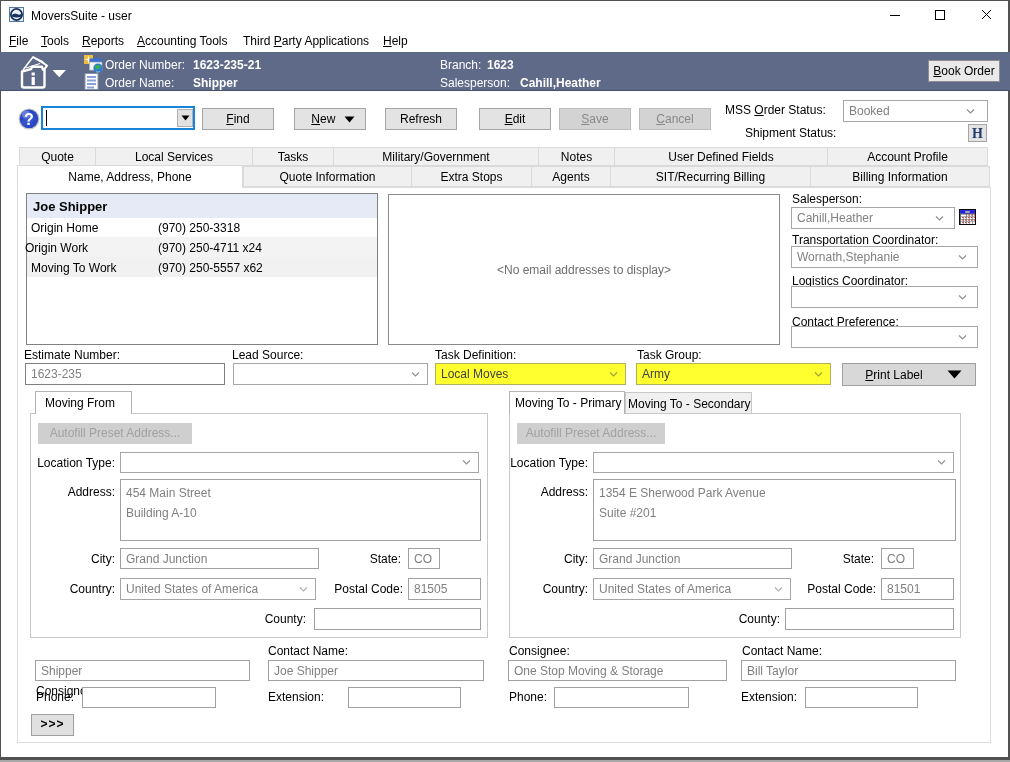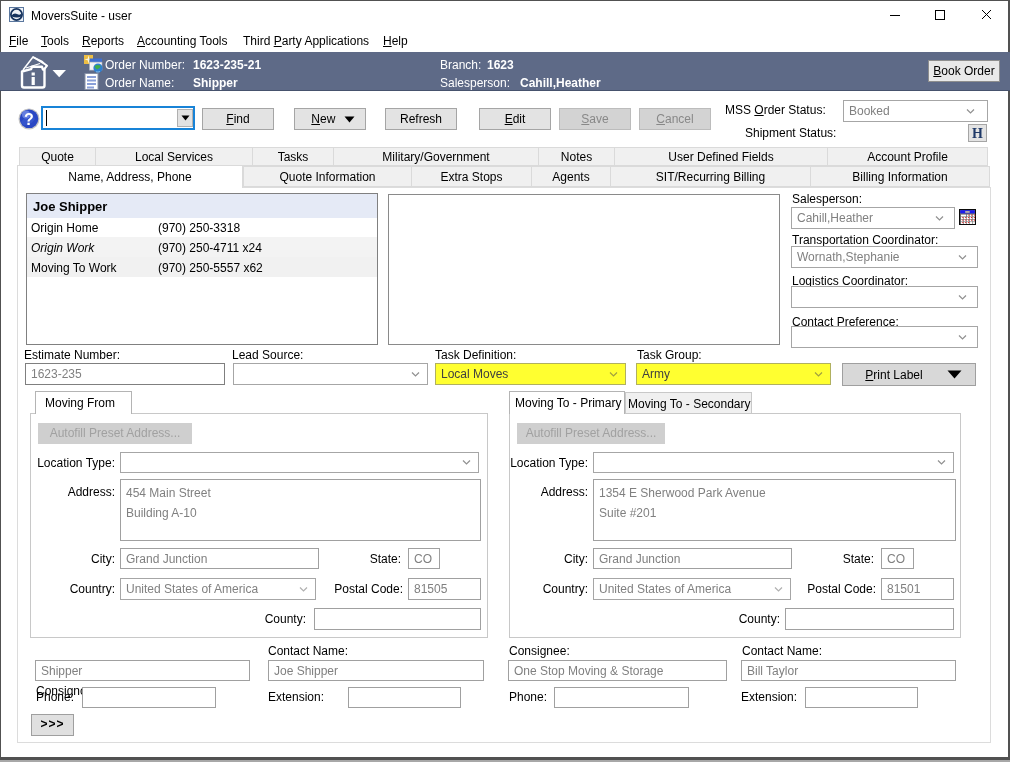--- a/index.html
+++ b/index.html
@@ -137,26 +137,27 @@
 <div class="tab2" style="left:810px;width:180px;border-right:1px solid #dadada;">Billing Information</div>
 <div class="abs" style="left:17px;top:165px;width:226px;height:23px;background:#fff;border:1px solid #dadada;border-bottom:none;font-size:12px;text-align:center;padding-top:4px;">Name, Address, Phone</div>
 
 <div class="abs" style="left:26px;top:193px;width:352px;height:152px;background:#fff;border:1px solid #808080;"></div>
 <div class="abs" style="left:27px;top:194px;width:350px;height:24px;background:#e5eaf6;"></div>
 <div class="lbl" style="left:33px;top:199px;font-size:13px;font-weight:bold;">Joe Shipper</div>
 <div class="abs" style="left:27px;top:237px;width:350px;height:20px;background:#f3f3f3;"></div>
 <div class="abs" style="left:27px;top:257px;width:350px;height:20px;background:#f1f1f1;"></div>
 <div class="lbl" style="left:31px;top:221px;">Origin Home</div>
     <div class="lbl" style="left:158px;top:221px;">(970) 250-3318</div>
-<div class="lbl" style="left:31px;top:241px;font-style:italic;">Origin Work</div>
+<div class="lbl" style="left:25px;top:241px;">Origin Work</div>
     <div class="lbl" style="left:158px;top:241px;">(970) 250-4711 x24</div>
 <div class="lbl" style="left:31px;top:261px;">Moving To Work</div>
     <div class="lbl" style="left:158px;top:261px;">(970) 250-5557 x62</div>
 
 <div class="abs" style="left:388px;top:194px;width:392px;height:151px;background:#fff;border:1px solid #8a8a8a;"></div>
+<div class="lbl" style="left:388px;top:263px;width:392px;text-align:center;color:#6e6e6e;">&lt;No email addresses to display&gt;</div>
 
 <div class="lbl" style="left:792px;top:192px;">Salesperson:</div>
 <div class="combo" style="left:791px;top:207px;width:164px;height:22px;">Cahill,Heather</div>
 <svg class="chev" style="left:935px;top:214px;" viewBox="0 0 9 9">
       <path d="M1 2.5 L4.5 6 L8 2.5" fill="none" stroke="#909090" stroke-width="1.2"></path>
     </svg>
 <svg class="abs" style="left:959px;top:209px;" width="17" height="16" viewBox="0 0 17 16">
   <rect x="0.5" y="0.5" width="16" height="15" fill="#6e6e6e" stroke="#0a0a0a"></rect>
   <rect x="1.2" y="1.2" width="14.6" height="3.2" fill="#1d1dee"></rect>
   <rect x="6.2" y="2.2" width="4.5" height="1.5" fill="#d8cf9a"></rect>

